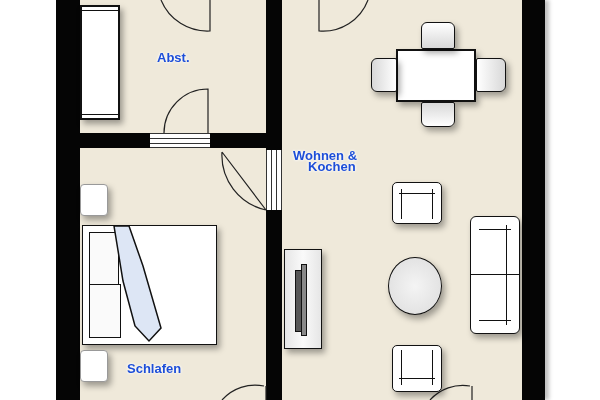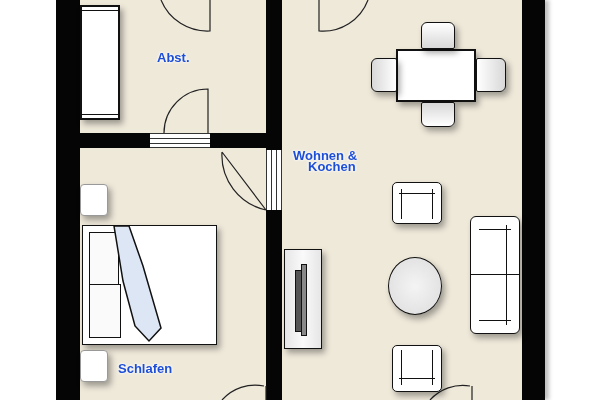--- a/index.html
+++ b/index.html
@@ -98,13 +98,13 @@
     <path d="M31 0 L46 0 L60 40 L78 102 L66 115 L52 100 L40 55 Z" fill="#dde6f5" stroke="#111" stroke-width="1.5"></path>
   </svg>
 </div>
 
 <div class="furn" style="left:80px;top:184px;width:28px;height:32px;border-radius:4px;border-width:1px;border-color:#999;"></div>
 <div class="furn" style="left:80px;top:350px;width:28px;height:32px;border-radius:4px;border-width:1px;border-color:#999;"></div>
 
 <div class="label" style="left:157px;top:46px;">Abst.</div>
 <div class="label" style="left:293px;top:144px;">Wohnen &amp;</div>
 <div class="label" style="left:296px;top:155px;margin-left:12px;">Kochen</div>
-<div class="label" style="left:118px;top:357px;">Schlafen</div>
+<div class="label" style="left:127px;top:357px;">Schlafen</div>
 
 </body></html>

